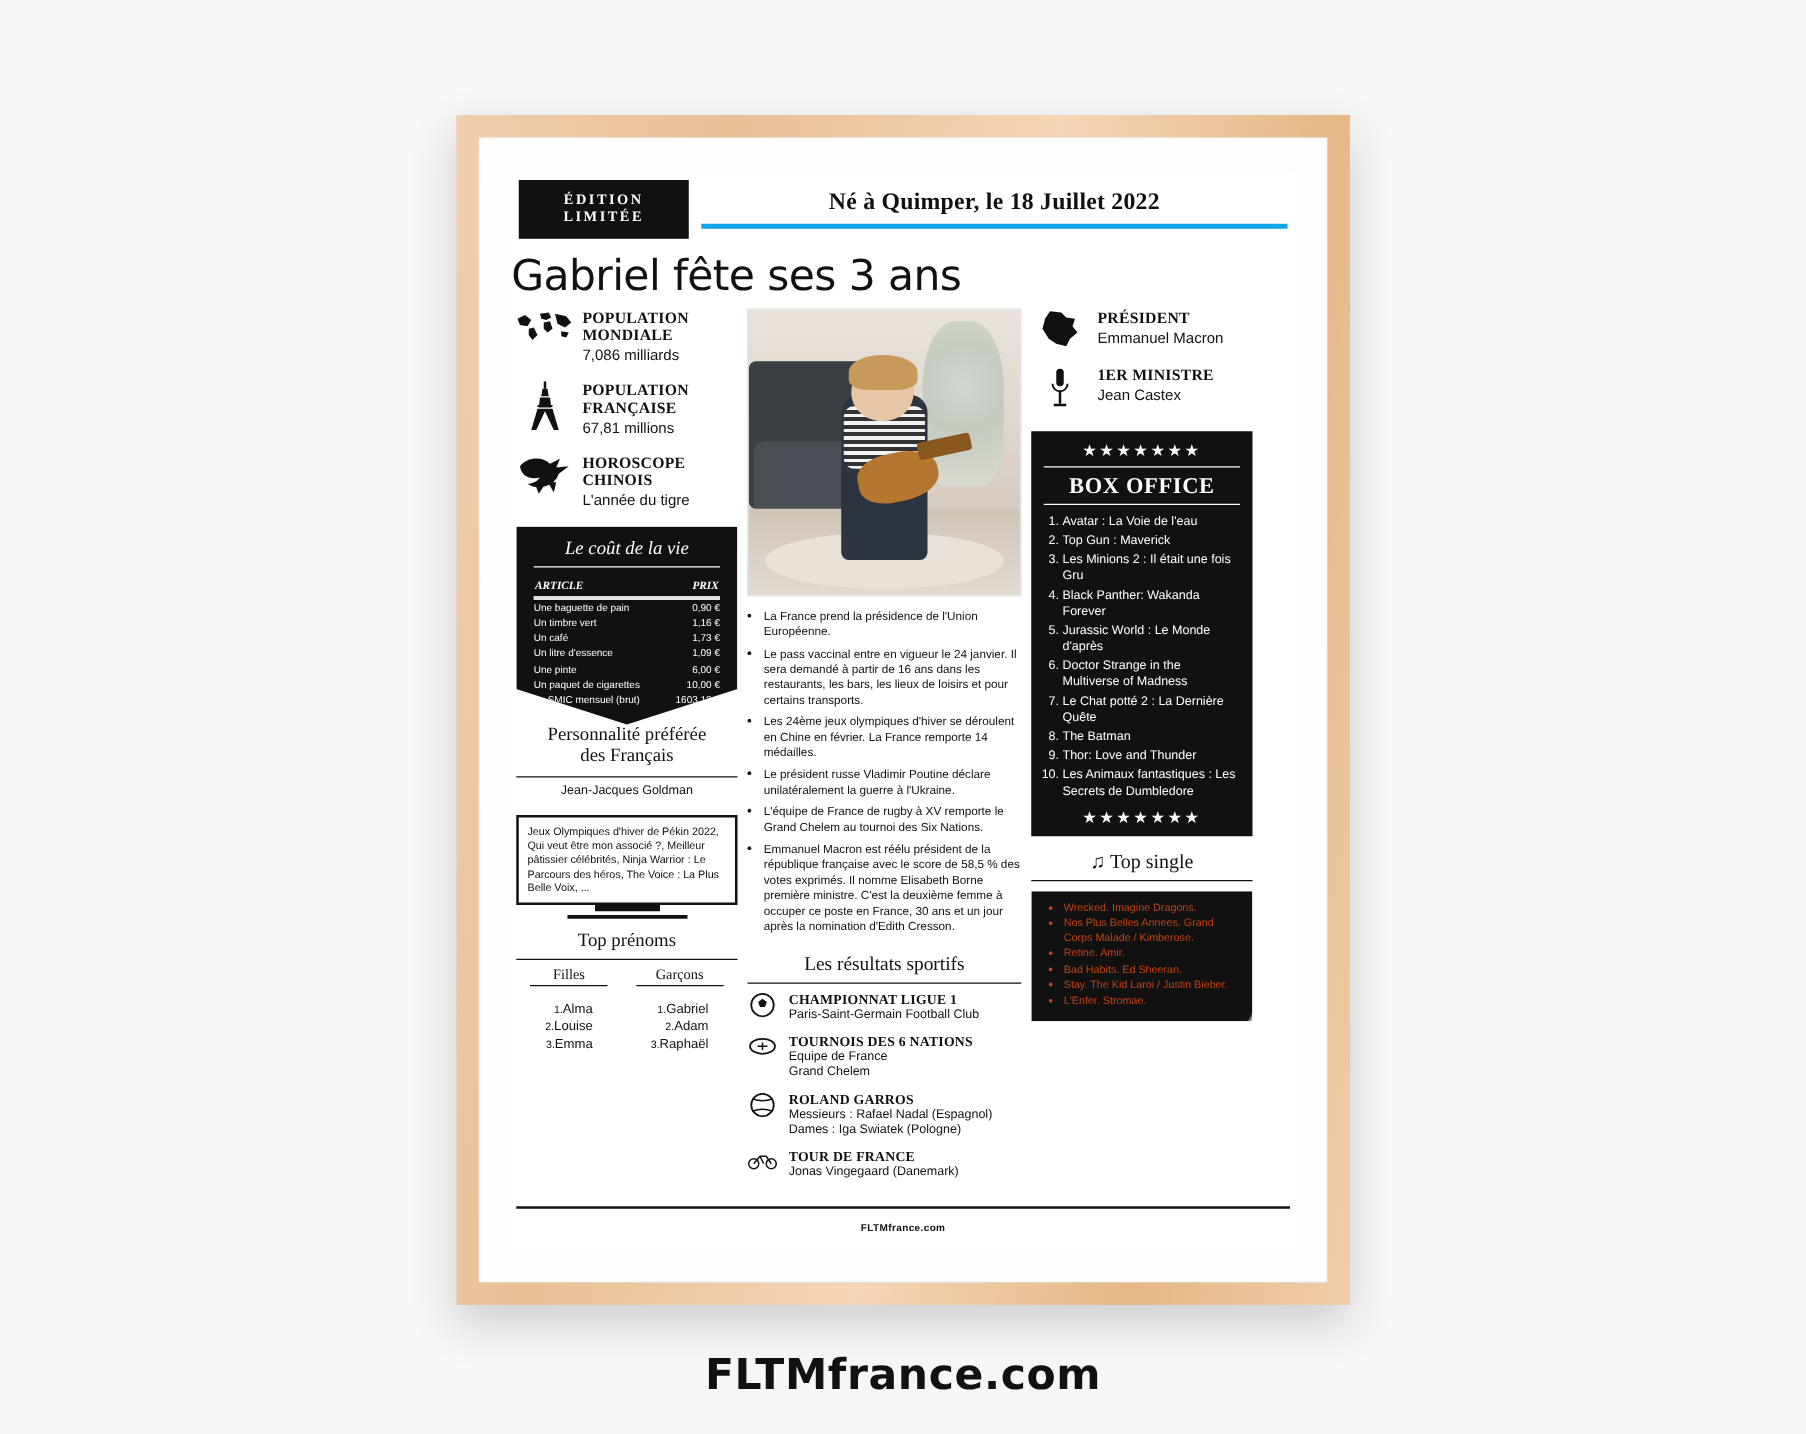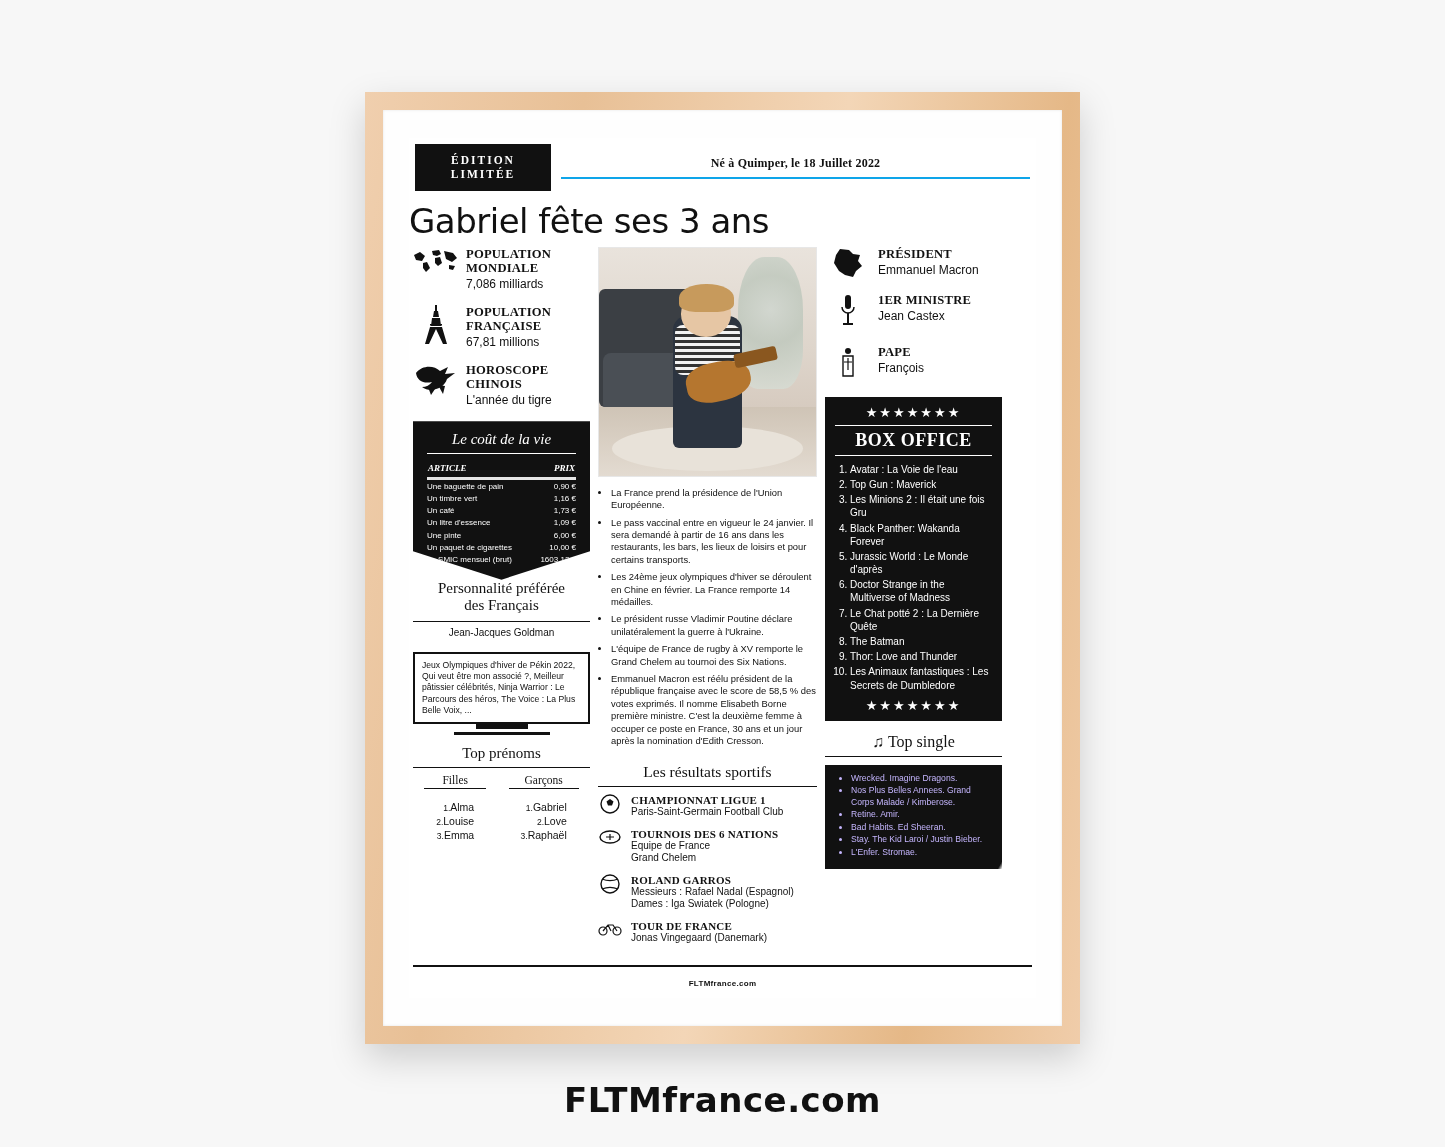--- a/index.html
+++ b/index.html
@@ -27,22 +27,22 @@
     font-family:"Liberation Sans", sans-serif;color:#111;
   }
   
   .hdr{display:flex;align-items:center;gap:10px;padding:6px 6px 0 6px;}
   .edition{
     background:#111;color:#fff;font-family:"Liberation Serif",serif;
     font-weight:700;text-align:center;line-height:1.25;
     padding:9px 12px;font-size:11.5px;letter-spacing:2px;width:136px;box-sizing:border-box;
   }
   .birthline{
-    flex:1;font-family:"Liberation Serif",serif;font-weight:700;font-size:12px;
-    text-align:center;border-bottom:2px solid #0ea5e9;padding-bottom:6px;letter-spacing:.2px;
+    flex:1;font-family:"Liberation Serif",serif;font-weight:700;font-size:19px;
+    text-align:center;border-bottom:4px solid #0ea5e9;padding-bottom:6px;letter-spacing:.2px;
   }
   h1.title{
     margin:10px 0 2px 0;text-align:left;font-size:34px;font-weight:400;letter-spacing:-.5px;
     font-family:"DejaVu Sans", sans-serif;
   }
   
   .body3{display:flex;gap:8px;padding:4px 4px 0 4px;align-items:flex-start;}
   .colL{width:177px;}
   .colC{width:219px;}
   .colR{width:177px;}
@@ -114,21 +114,21 @@
   .stars{text-align:center;font-size:13px;letter-spacing:2px;line-height:1;}
   .boxoffice h3{margin:6px 0 7px;text-align:center;font-family:"Liberation Serif",serif;font-size:18px;letter-spacing:.5px;border-top:1px solid #fff;border-bottom:1px solid #fff;padding:4px 0;}
   .boxoffice ol{margin:0;padding-left:15px;font-size:10px;line-height:1.32;}
   .boxoffice li{margin-bottom:2px;}
   .boxoffice .stars.bot{margin-top:7px;}
 
   .topsingle{margin-top:12px;text-align:center;}
   .topsingle h3{margin:0;font-family:"Liberation Serif",serif;font-size:16px;font-weight:400;}
   .topsingle .hr{height:1px;background:#111;margin:5px 0 0;}
   .songbox{
-    background:#111;color:#c4b5fd;margin-top:8px;padding:8px 10px 10px 14px;
+    background:#111;color:#c2410c;margin-top:8px;padding:8px 10px 10px 14px;
     -webkit-mask-image:radial-gradient(circle at 5px 5px,#000 98%,transparent 100%);
   }
   .songbox ul{margin:0;padding-left:12px;font-size:8.6px;line-height:1.34;}
   .songbox li{margin-bottom:1px;}
 
   
   .sports{margin-top:14px;}
   .sports h3{margin:0;text-align:center;font-family:"Liberation Serif",serif;font-size:15.5px;font-weight:400;}
   .sports .hr{height:1px;background:#111;margin:5px 0 7px;}
   .sp{display:flex;gap:9px;margin-bottom:9px;align-items:flex-start;}
@@ -284,21 +284,21 @@
                 <ol>
                   <li><span class="n">1.</span><span>Alma</span></li>
                   <li><span class="n">2.</span><span>Louise</span></li>
                   <li><span class="n">3.</span><span>Emma</span></li>
                 </ol>
               </div>
               <div>
                 <div class="hd">Garçons</div>
                 <ol>
                   <li><span class="n">1.</span><span>Gabriel</span></li>
-                  <li><span class="n">2.</span><span>Love</span></li>
+                  <li><span class="n">2.</span><span>Adam</span></li>
                   <li><span class="n">3.</span><span>Raphaël</span></li>
                 </ol>
               </div>
             </div>
           </div>
         </div>
 
         <div class="colC">
           <div class="photo">
             <div class="wall"></div>
@@ -409,35 +409,20 @@
                     <rect x="4" y="30" width="10" height="2"></rect>
                   </g>
                 </svg>
             </div>
             <div>
               <div class="fact-t">1ER MINISTRE</div>
               <div class="fact-v">Jean Castex</div>
             </div>
           </div>
 
-          <div class="factrow">
-            <div class="ico">
-              <svg width="20" height="38" viewBox="0 0 20 38">
-                  <g fill="#111">
-                    <circle cx="10" cy="6" r="3"></circle>
-                    <path d="M5 11h10v20H5z" fill="none" stroke="#111" stroke-width="1.4"></path>
-                    <path d="M10 13v12M6 17h8" stroke="#111" stroke-width="1.2"></path>
-                  </g>
-                </svg>
-            </div>
-            <div>
-              <div class="fact-t">PAPE</div>
-              <div class="fact-v">François</div>
-            </div>
-          </div>
 
           <div class="boxoffice">
             <div class="stars">★★★★★★★</div>
             <h3>BOX OFFICE</h3>
             <ol>
               <li>Avatar : La Voie de l'eau</li>
               <li>Top Gun : Maverick</li>
               <li>Les Minions 2 : Il était une fois Gru</li>
               <li>Black Panther: Wakanda Forever</li>
               <li>Jurassic World : Le Monde d'après</li>

